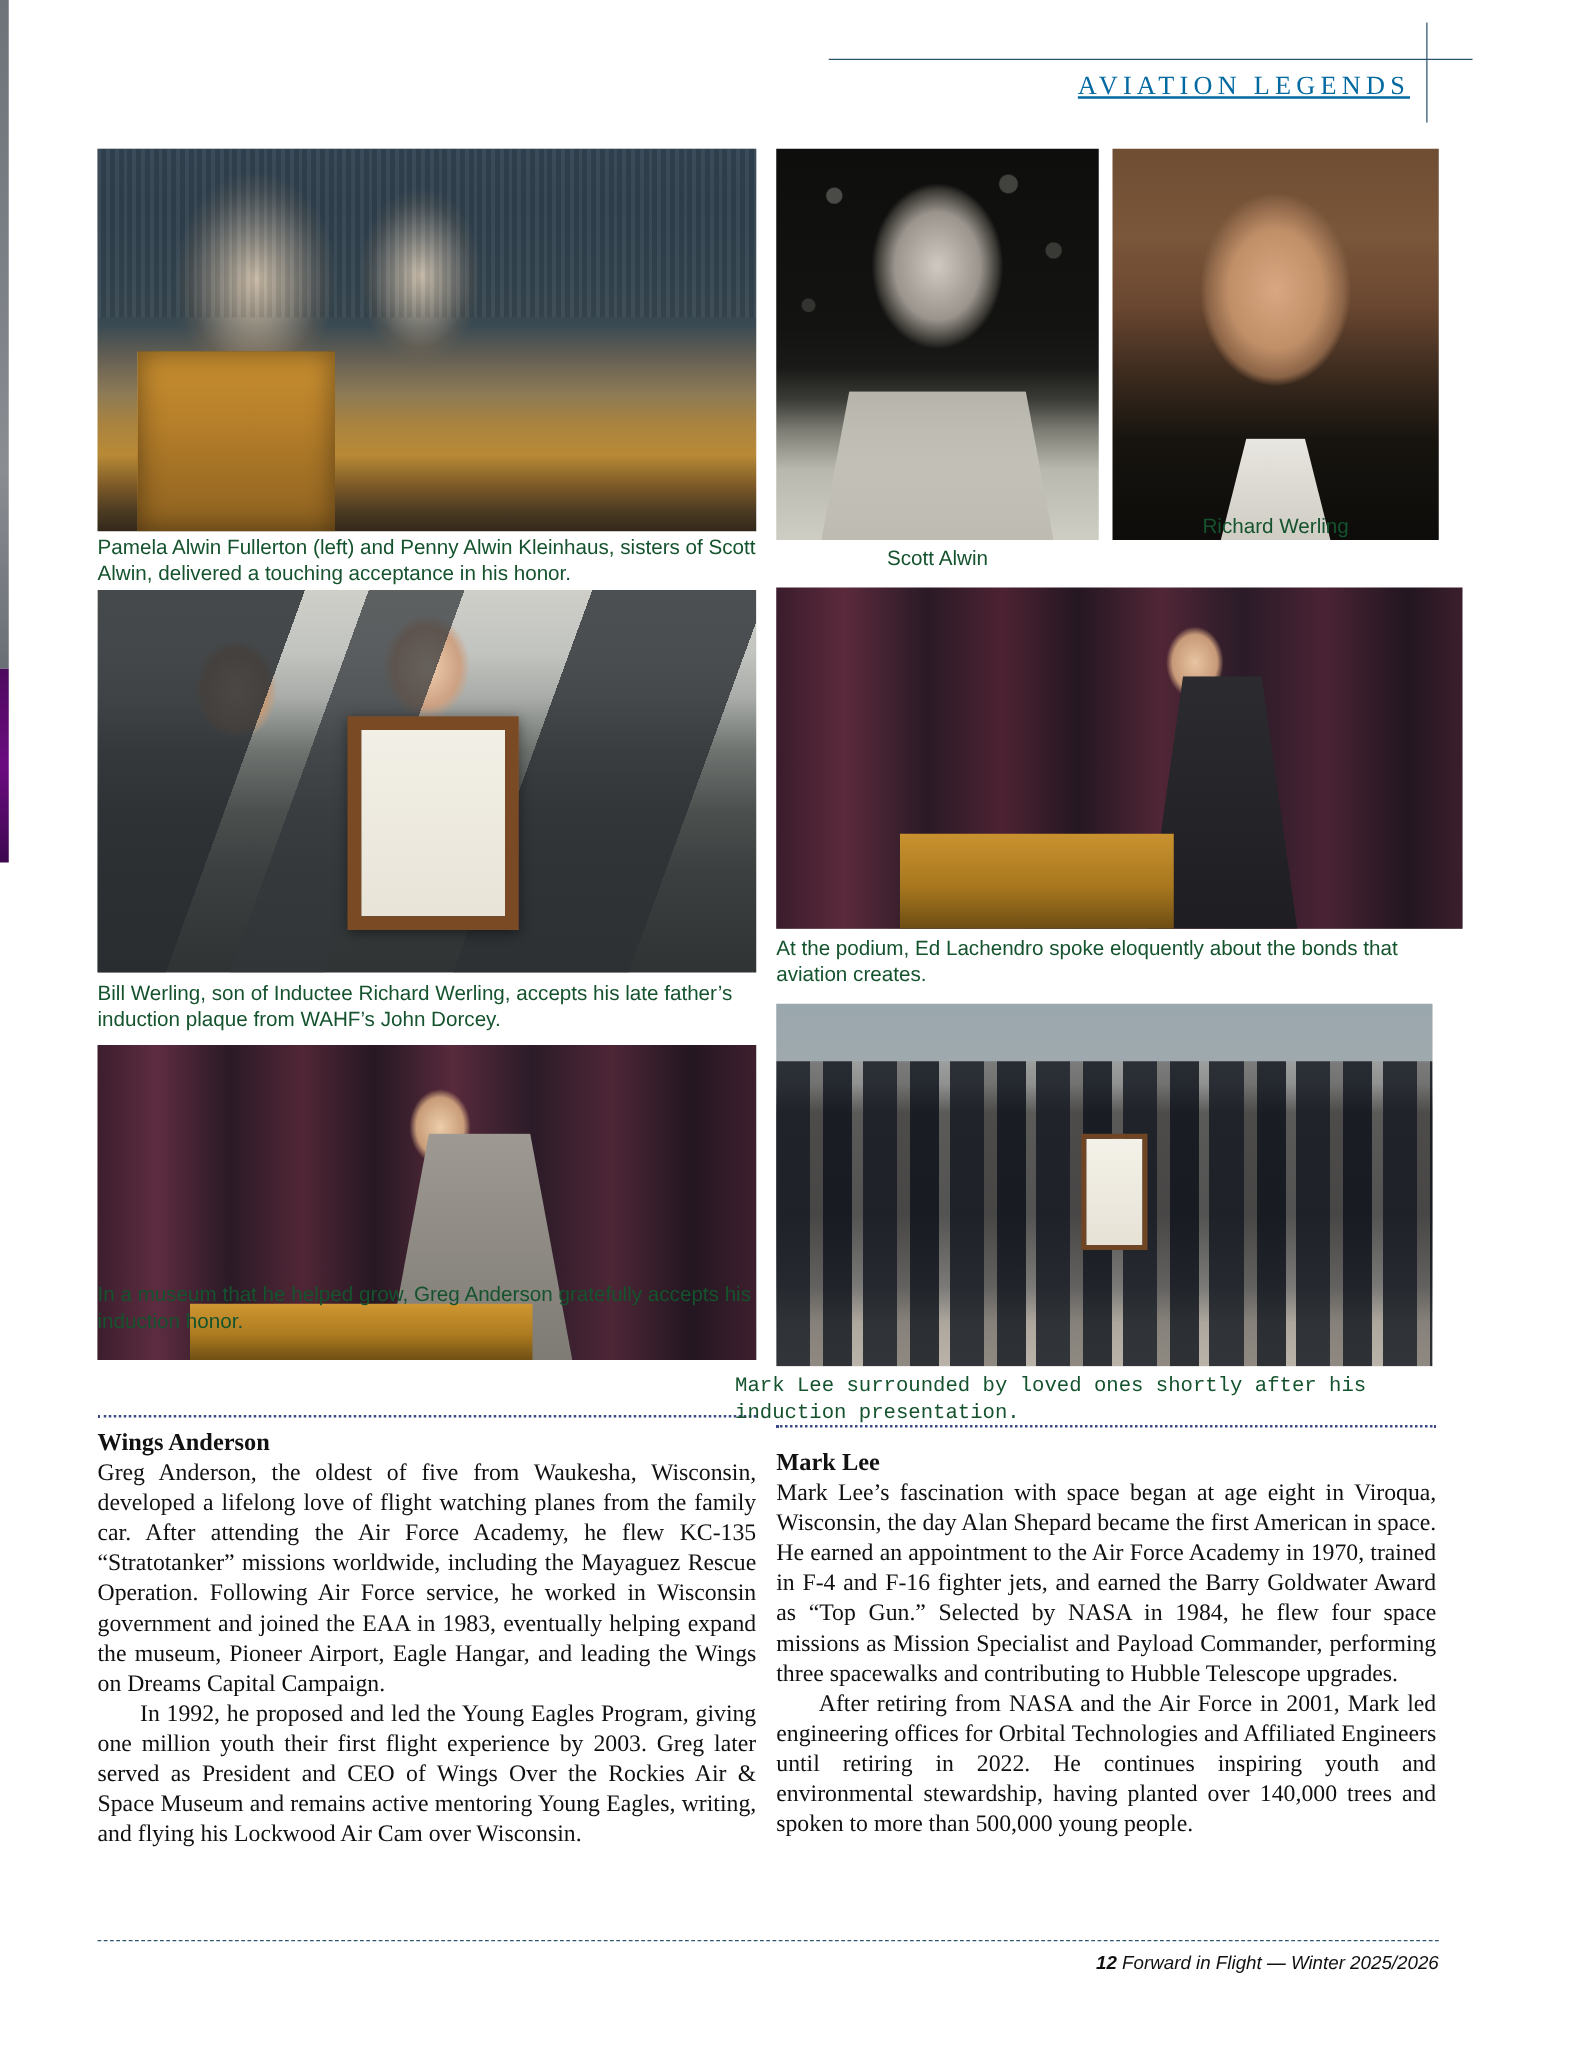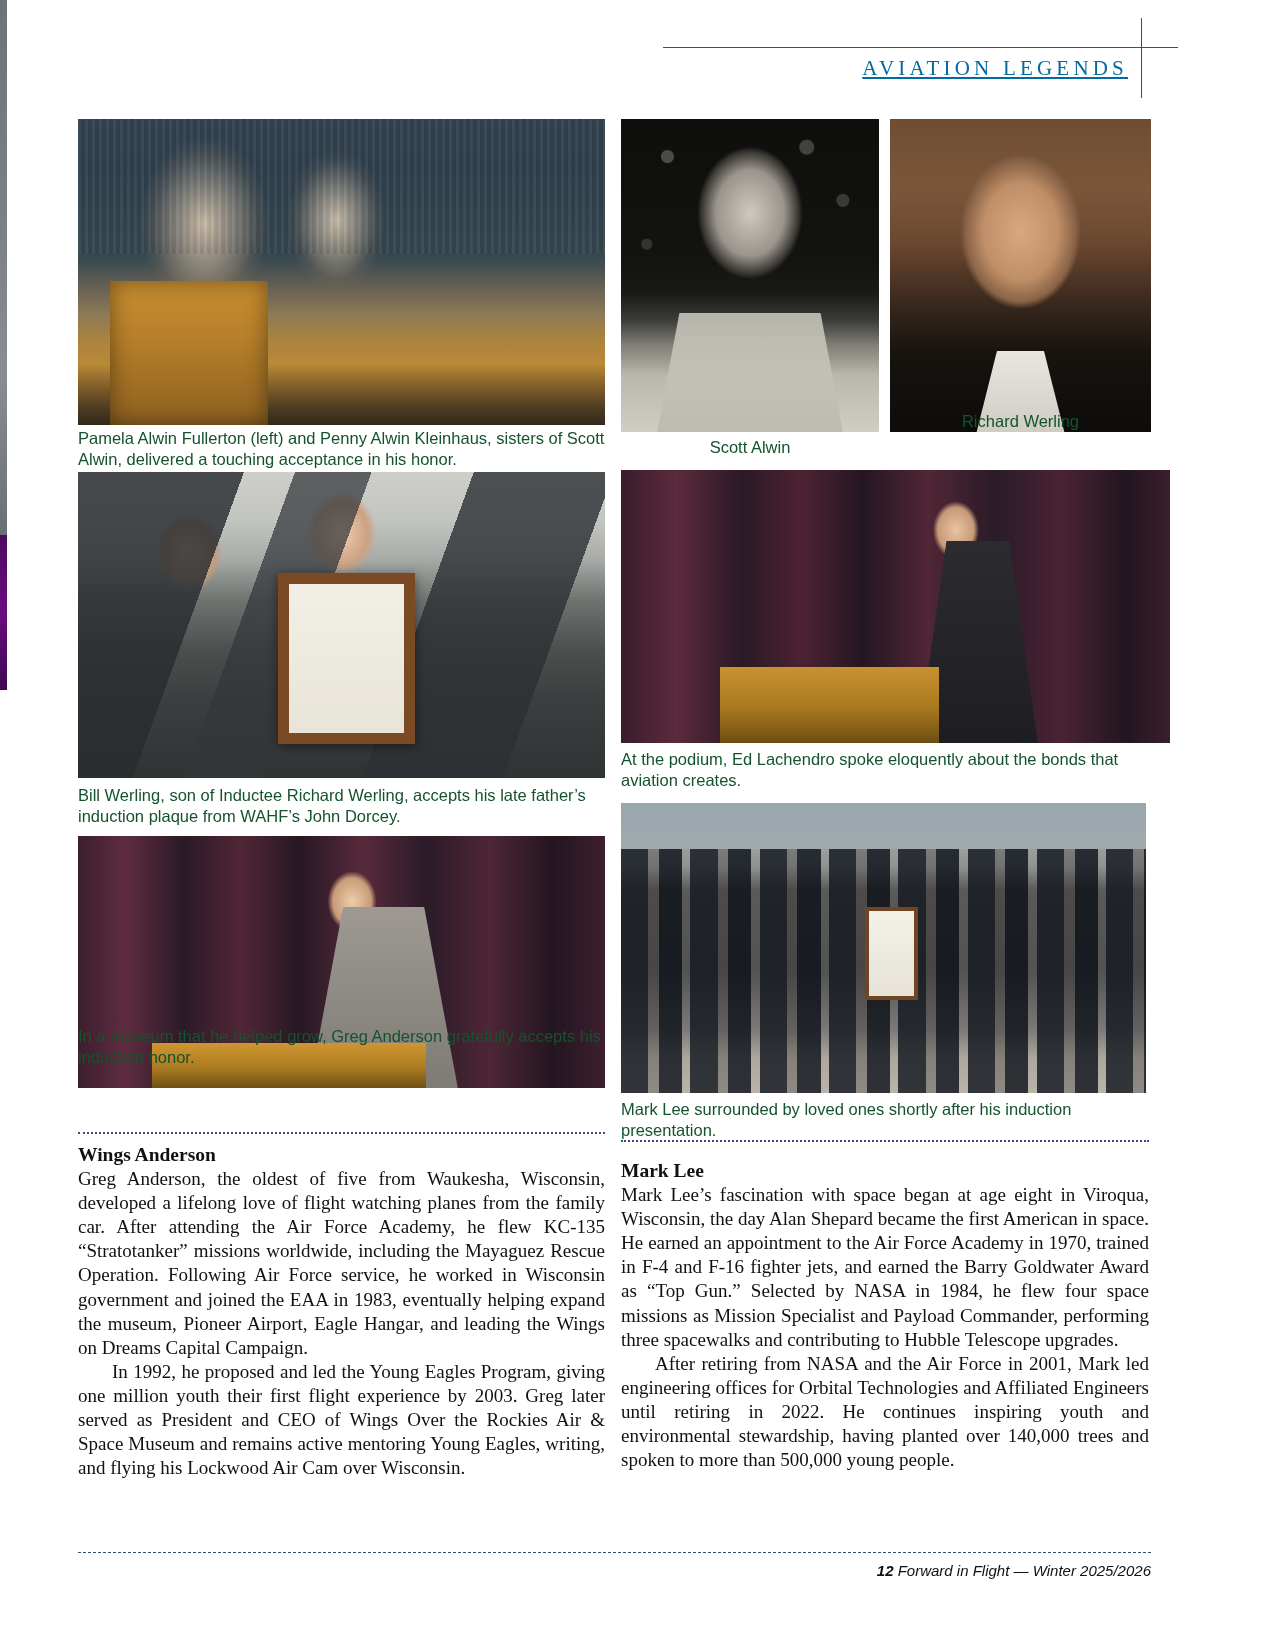--- a/index.html
+++ b/index.html
@@ -329,21 +329,21 @@
   <div class="caption center" style="left:890px; top:411px; width:261px;">Richard Werling</div>
 
   <div class="photo ph-lachendro" style="left:621px; top:470px; width:549px; height:273px;">
     <div class="ph-inner"></div>
   </div>
   <div class="caption" style="left:621px; top:749px; width:528px;">At the podium, Ed Lachendro spoke eloquently about the bonds that aviation creates.</div>
 
   <div class="photo ph-group" style="left:621px; top:803px; width:525px; height:290px;">
     <div class="ph-inner"></div>
   </div>
-  <div class="caption" style="left:621px; top:1099px; width:528px;">Mark Lee surrounded by loved ones shortly after his induction presentation.</div>
+  <div class="caption" style="left:588px; top:1099px; width:528px;font-family:Liberation Mono, monospace;">Mark Lee surrounded by loved ones shortly after his induction presentation.</div>
 
   <div class="dotrule" style="left:621px; top:1140px; width:528px;"></div>
 
   <div class="col" style="left:621px; top:1158px; width:528px;">
     <h3>Mark Lee</h3>
     <p>Mark Lee’s fascination with space began at age eight in Viroqua, Wisconsin, the day Alan Shepard became the first American in space. He earned an appointment to the Air Force Academy in 1970, trained in F-4 and F-16 fighter jets, and earned the Barry Goldwater Award as “Top Gun.” Selected by NASA in 1984, he flew four space missions as Mission Specialist and Payload Commander, performing three spacewalks and contributing to Hubble Telescope upgrades.</p>
     <p class="indent">After retiring from NASA and the Air Force in 2001, Mark led engineering offices for Orbital Technologies and Affiliated Engineers until retiring in 2022. He continues inspiring youth and environmental stewardship, having planted over 140,000 trees and spoken to more than 500,000 young people.</p>
   </div>
 
   <div class="footer-rule"></div>

